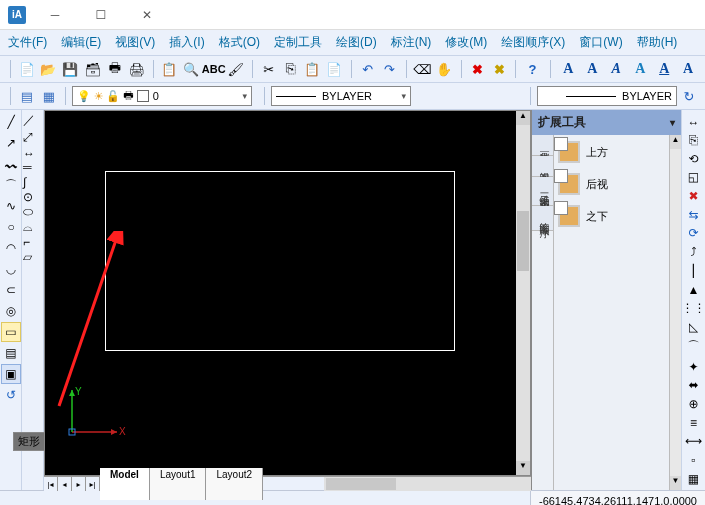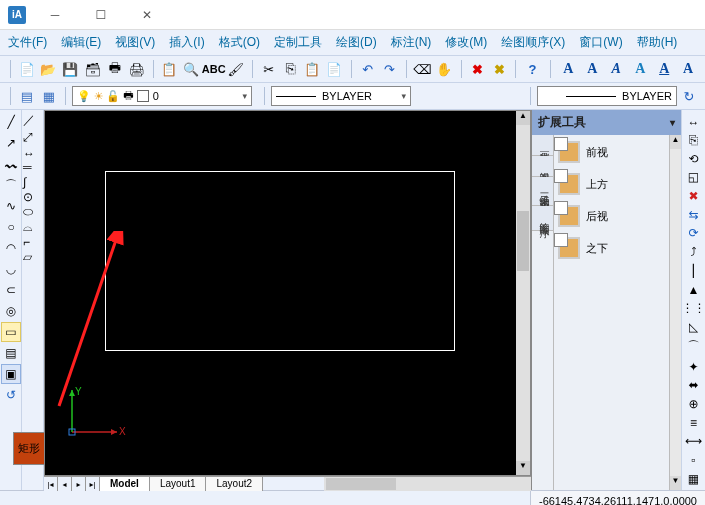--- a/index.html
+++ b/index.html
@@ -44,21 +44,21 @@
 .doc-tab .close-x { font-size:11px; color:#ccc; }
 .canvas { flex:1; background:#000; position:relative; border:1px solid #888; }
 .drawn-rect { position:absolute; left:60px; top:60px; width:350px; height:180px; border:1px solid #fff; }
 .arrow { position:absolute; left:4px; top:120px; }
 .ucs { position:absolute; left:12px; bottom:28px; }
 .canvas-scroll-h { height:14px; background:#ebf1fb; border-top:1px solid #999; position:relative;}
 .scroll-track-h { position:absolute; right:0; top:0; height:14px; left:280px; background:#e0e0e0; }
 .scroll-thumb-h { position:absolute; left:282px; width:70px; top:1px; height:12px; background:#c8c8c8; }
 .layout-tabs { position:absolute; left:0; top:0; height:14px; display:flex; align-items:center; font-size:10px;}
 .nav-btn { width:14px; height:14px; border-right:1px solid #999; display:flex; align-items:center; justify-content:center; font-size:8px; background:#ebf1fb;}
-.ltab { padding:0 10px; border-right:1px solid #999; height:14px; line-height:14px; background:#f8f8f8;text-align:center;}
+.ltab { padding:0 10px; border-right:1px solid #999; height:32px; line-height:14px; background:#f8f8f8;text-align:center;}
 .ltab.active { background:#fff; font-weight:bold; }
 
 
 .palette { width:150px; border-left:1px solid #888; display:flex; flex-direction:column; background:#ecf0f6;}
 .pal-header { background:#8ca8d4; color:#222; font-size:12px; font-weight:bold; padding:4px 6px; display:flex; align-items:center; justify-content:space-between;}
 .pal-body { flex:1; display:flex; }
 .pal-side-tabs { width:22px; display:flex; flex-direction:column; background:#ecf0f6; border-right:1px solid #bbb; }
 .pal-side-tab { flex:0 0 auto; writing-mode:vertical-rl; text-orientation:upright; font-size:10px; padding:8px 2px; color:#333; border-bottom:1px solid #bbb; text-align:center; letter-spacing:2px; background:#e2e8f2;}
 .pal-items { flex:1; padding:6px 4px; display:flex; flex-direction:column; gap:10px; overflow:auto;}
 .pal-item { display:flex; align-items:center; gap:6px; font-size:11px; }
@@ -70,21 +70,21 @@
 
 
 .right-tools { width:24px; background:#ebf1fb; border-left:1px solid #c8d4e8; display:flex; flex-direction:column; align-items:center; gap:4px; padding:4px 0;}
 .right-tools .rt { width:20px; height:20px; display:flex; align-items:center; justify-content:center; font-size:12px;}
 
 
 .statusbar { height:20px; background:#ebf1fb; border-top:1px solid #c0c8d8; display:flex; align-items:center; }
 .status-right { margin-left:auto; padding:0 8px; font-size:11px; border-left:1px solid #c0c8d8; height:100%; display:flex; align-items:center; background:#f4f6fa;}
 
 
-.tooltip { position:absolute; left:13px; top:432px; background:#c2410c; border:1px solid #888; padding:8px 4px; font-size:11px; z-index:10;}
+.tooltip { position:absolute; left:13px; top:432px; background:#737373; border:1px solid #888; padding:1px 4px; font-size:11px; z-index:10;}
 
 svg { display:block; }
 </style>
 </head>
 <body>
 
 <div class="titlebar">
   <div class="app-icon">iA</div>
   <div class="winbtn">─</div>
   <div class="winbtn">☐</div>
@@ -254,24 +254,20 @@
       <span style="font-size:10px;">▾</span>
     </div>
     <div class="pal-body">
       <div class="pal-side-tabs">
         <div class="pal-side-tab">画幅</div>
         <div class="pal-side-tab">视图</div>
         <div class="pal-side-tab">三维动态观察</div>
         <div class="pal-side-tab">绘图顺序</div>
       </div>
       <div class="pal-items">
-        <div class="pal-item">
-          <div class="pal-thumb"></div>
-          <span>前视</span>
-        </div>
         <div class="pal-item">
           <div class="pal-thumb"></div>
           <span>上方</span>
         </div>
         <div class="pal-item">
           <div class="pal-thumb"></div>
           <span>后视</span>
         </div>
         <div class="pal-item">
           <div class="pal-thumb"></div>

